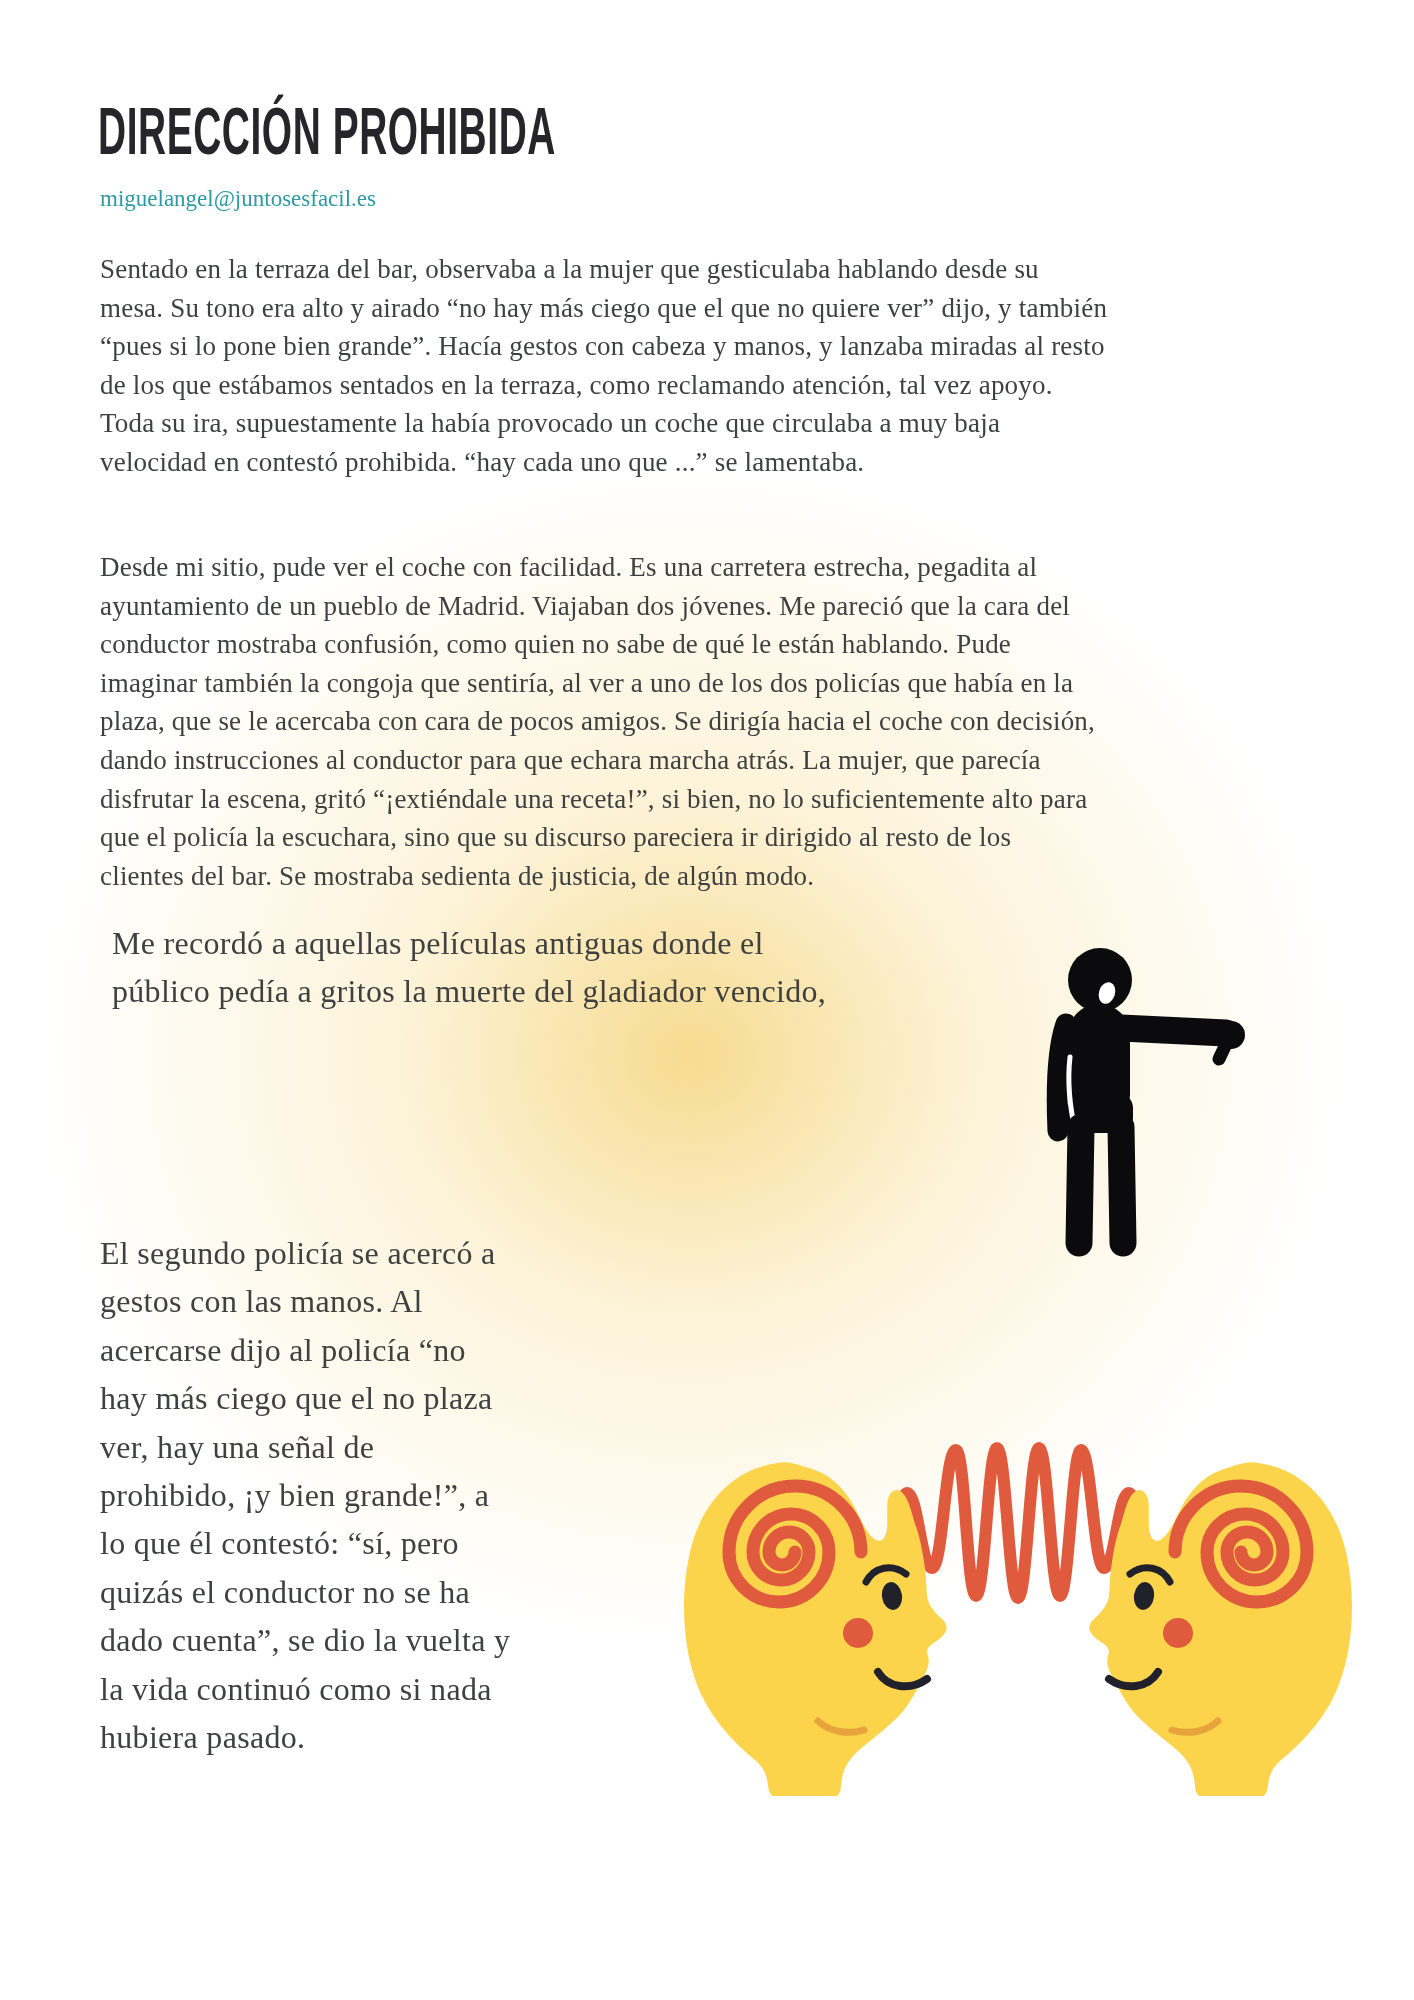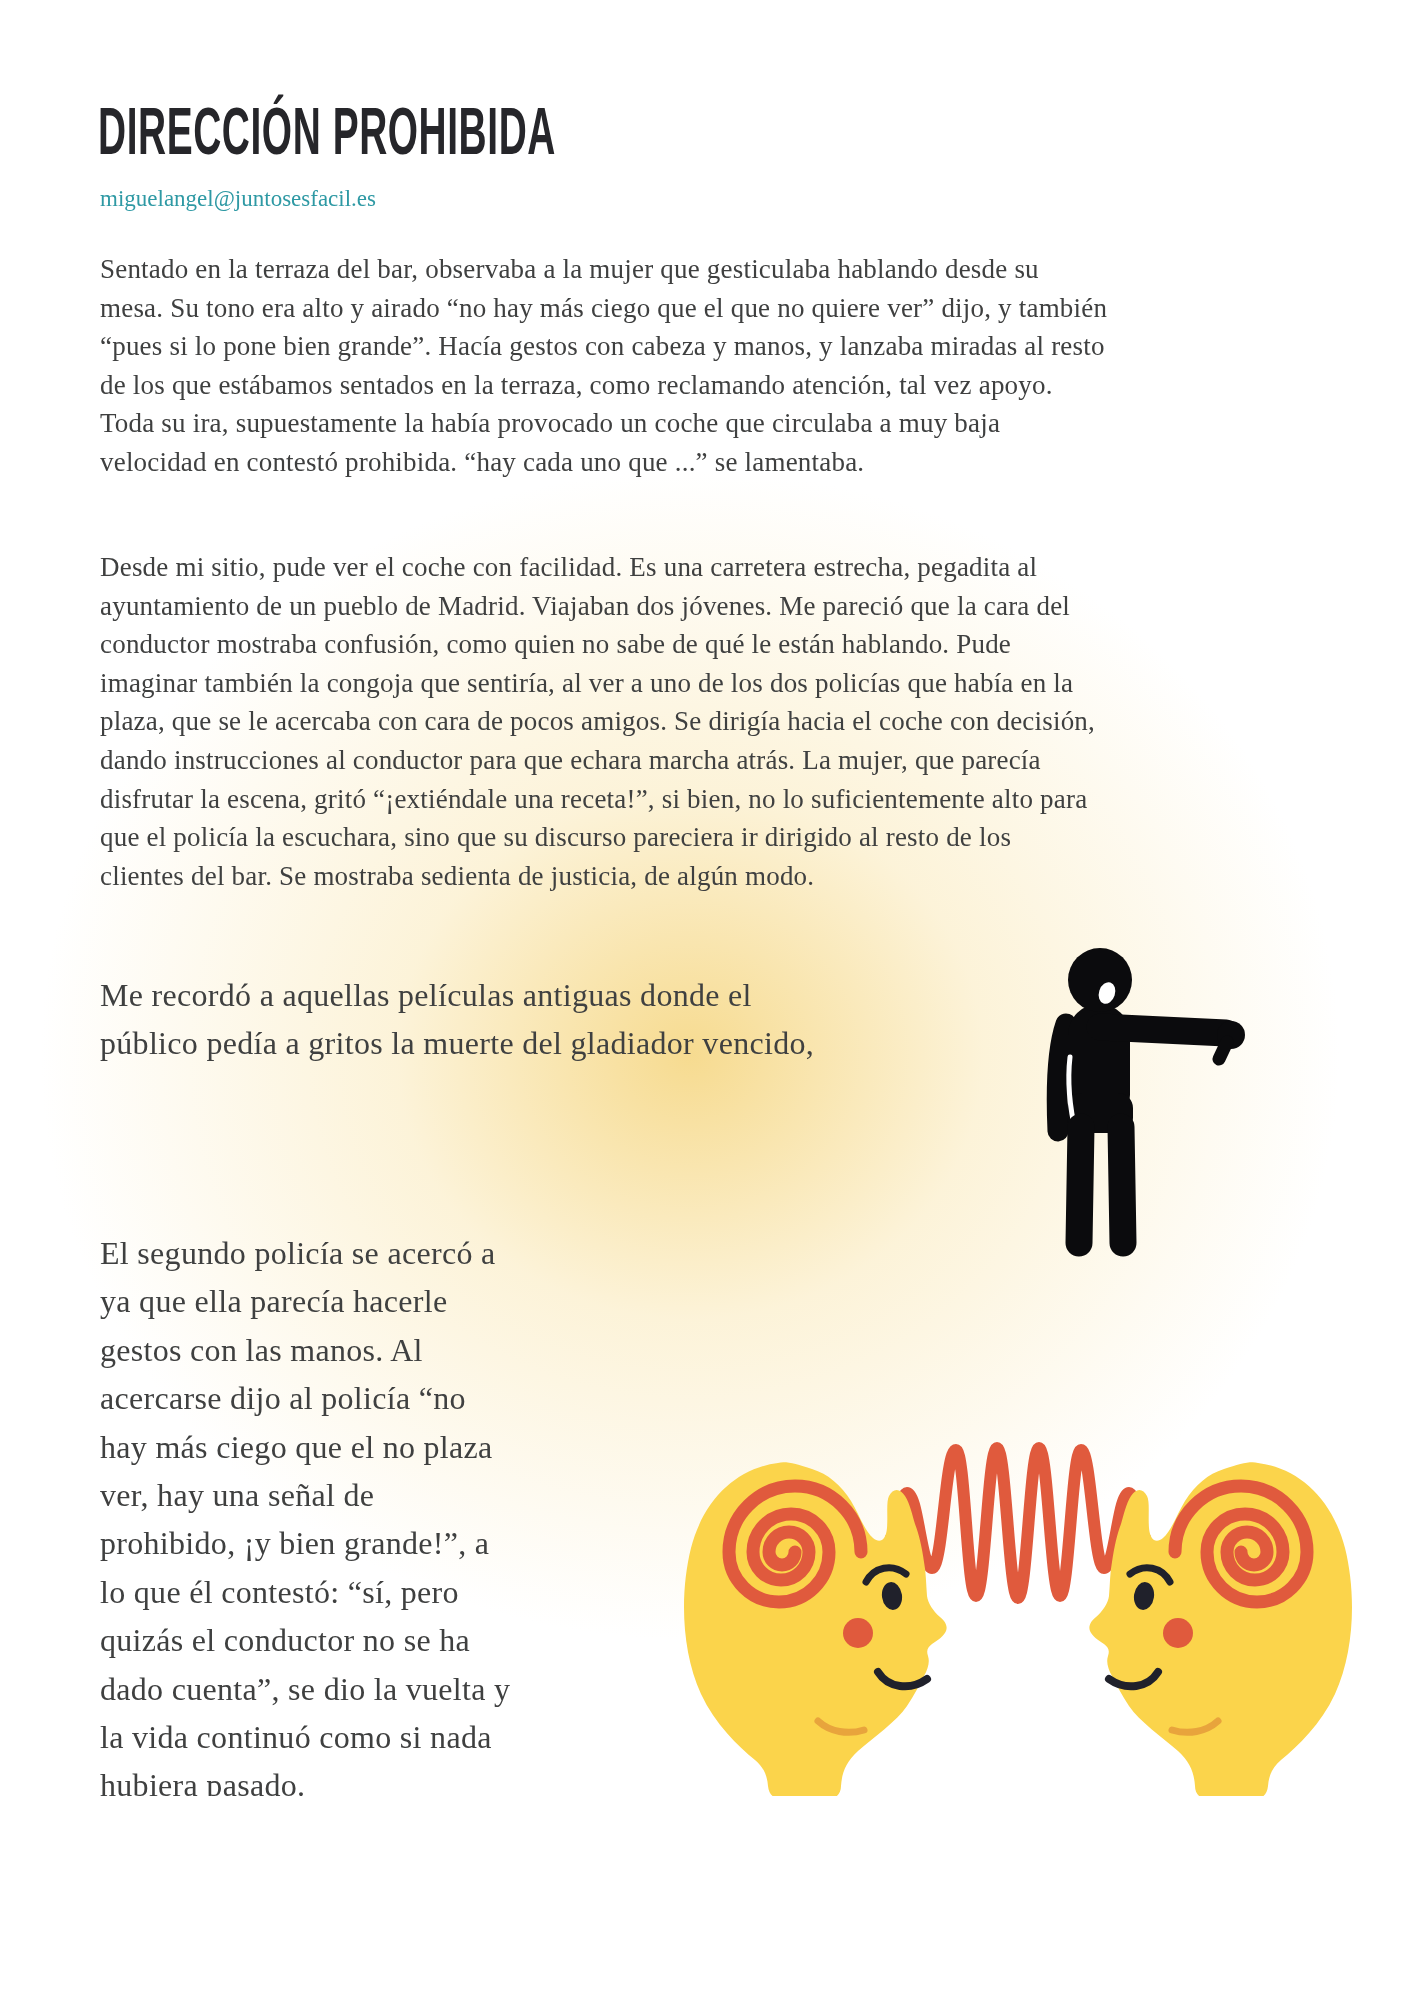--- a/index.html
+++ b/index.html
@@ -27,21 +27,21 @@
     position:absolute; left:100px; top:184px;
     font-size:23px; line-height:30px; color:var(--accent-teal);
     text-decoration:none; white-space:nowrap;
   }
   .para { position:absolute; left:100px; color:var(--body-ink); }
   .para .line { white-space:nowrap; }
   .p-sm .line { font-size:27px; line-height:38.6px; letter-spacing:0.2px; }
   .p-lg .line { font-size:32px; line-height:48.4px; letter-spacing:0.3px; }
   .p1 { top:250px; }
   .p2 { top:548px; }
-  .p3 { top:971px; }
+  .p3 { top:919px;margin-left:12px; }
   .p4 { top:1229px; }
   .person-illu { position:absolute; left:1030px; top:935px; }
   .heads-illu  { position:absolute; left:660px;  top:1400px; }
   
   .y-fill    { fill:var(--head-yellow); }
   .red-fill  { fill:var(--wave-red); }
   .ink-fill  { fill:var(--face-ink); }
   .blk-fill  { fill:var(--figure-black); }
   .white-fill{ fill:#ffffff; }
   .red-stroke  { stroke:var(--wave-red); fill:none; }
@@ -82,21 +82,20 @@
       <div class="line">clientes del bar. Se mostraba sedienta de justicia, de algún modo.</div>
     </div>
 
   <div class="para p-lg p3">
       <div class="line">Me recordó a aquellas películas antiguas donde el</div>
       <div class="line">público pedía a gritos la muerte del gladiador vencido,</div>
     </div>
 
   <div class="para p-lg p4">
       <div class="line">El segundo policía se acercó a</div>
-      <div class="line">ya que ella parecía hacerle</div>
       <div class="line">gestos con las manos. Al</div>
       <div class="line">acercarse dijo al policía “no</div>
       <div class="line">hay más ciego que el no plaza</div>
       <div class="line">ver, hay una señal de</div>
       <div class="line">prohibido, ¡y bien grande!”, a</div>
       <div class="line">lo que él contestó: “sí, pero</div>
       <div class="line">quizás el conductor no se ha</div>
       <div class="line">dado cuenta”, se dio la vuelta y</div>
       <div class="line">la vida continuó como si nada</div>
       <div class="line">hubiera pasado.</div>

